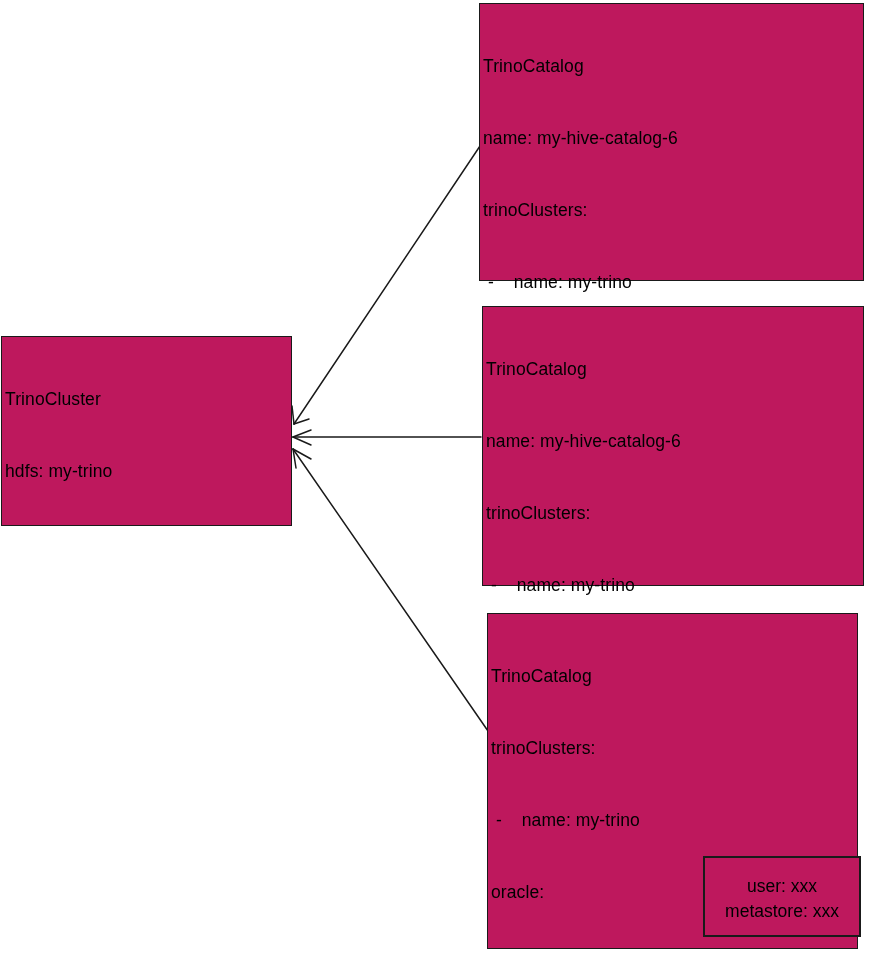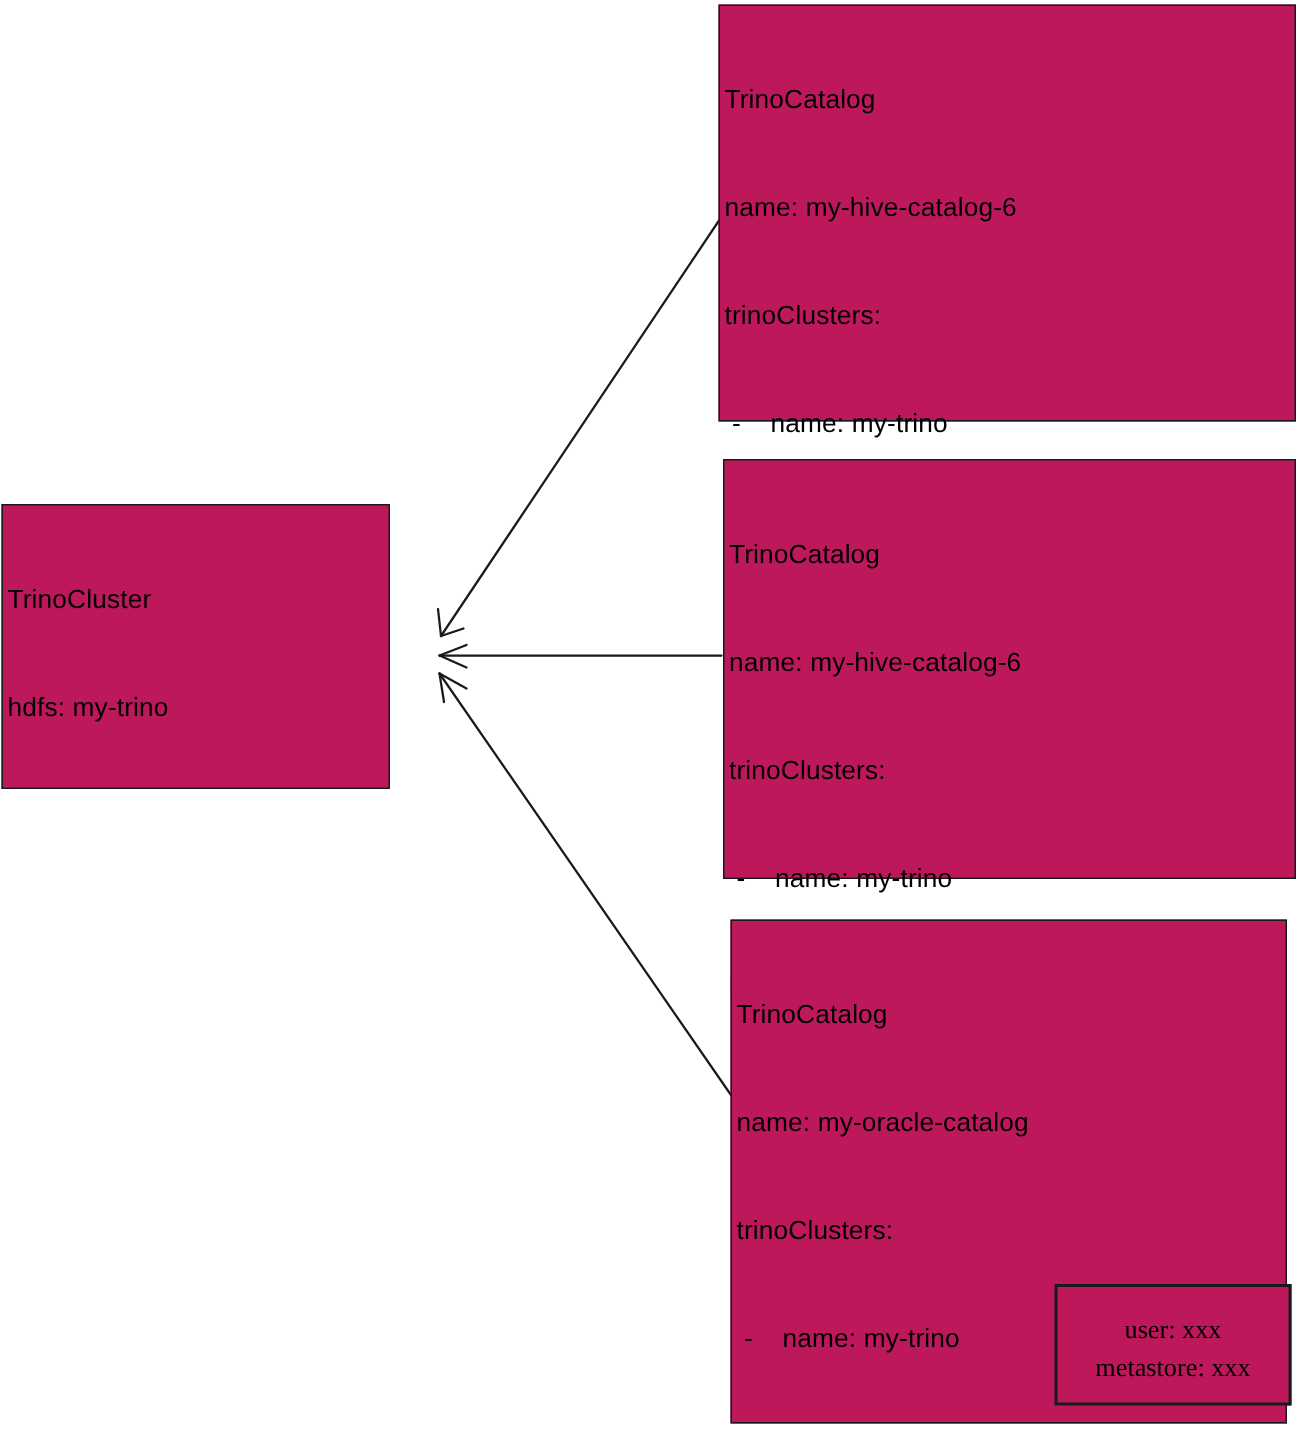--- a/index.html
+++ b/index.html
@@ -33,21 +33,21 @@
     white-space: pre;
     letter-spacing: 0.1px;
   }
   .yaml .line {
     display: block;
     white-space: pre;
   }
   #cluster-node {
     left: 1px;
     top: 336px;
-    width: 259px;
+    width: 291px;
     height: 190px;
   }
   #catalog-node-1 {
     left: 479px;
     top: 3px;
     width: 385px;
     height: 278px;
   }
   #catalog-node-2 {
     left: 482px;
@@ -70,21 +70,20 @@
   }
   .cred-text {
     position: absolute;
     left: 0;
     right: 0;
     top: 16px;
     text-align: center;
     font-size: 17.5px;
     line-height: 25px;
     color: #000000;
-    font-family: Liberation Serif, serif;
   }
   .cred-text .line {
     display: block;
   }
   #edge-layer {
     position: absolute;
     left: 0;
     top: 0;
     width: 872px;
     height: 954px;
@@ -155,21 +154,20 @@
       <span class="line">hive:</span>
       <span class="line">   hdfs:</span>
       <span class="line">      # TBD</span>
       <span class="line">   metastore: # whatever</span>
     </div>
   </div>
 
   <div class="node" id="catalog-node-3">
     <div class="yaml">
       <span class="line">TrinoCatalog</span>
-      <span class="line">name: my-oracle-catalog</span>
       <span class="line">trinoClusters:</span>
       <span class="line"> -    name: my-trino</span>
       <span class="line">oracle:</span>
       
       
     </div>
 
     <div class="node" id="credentials-node" style="left:215px; top:242px;">
       <div class="cred-text">
         <span class="line">user: xxx</span>

